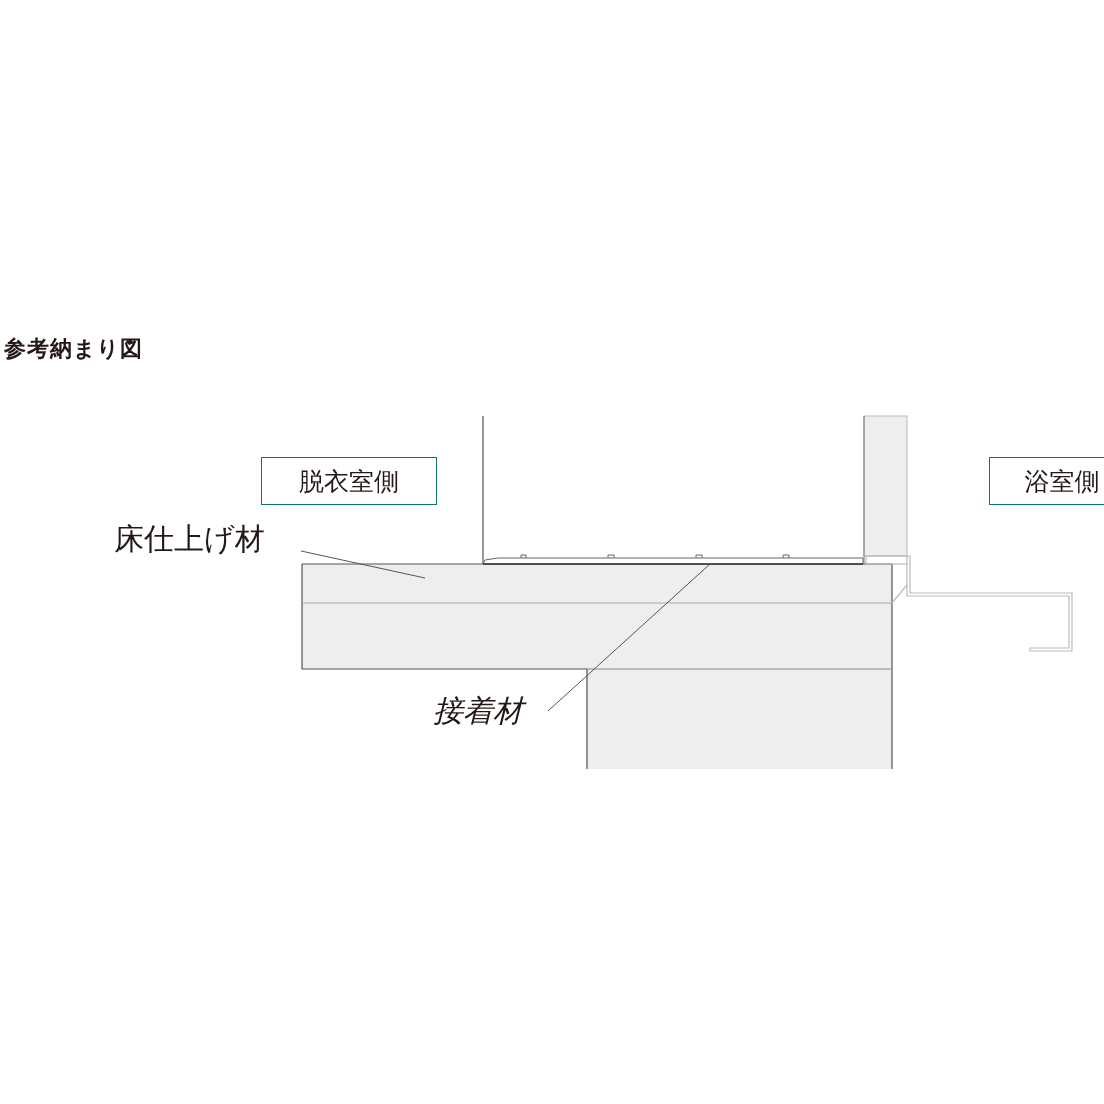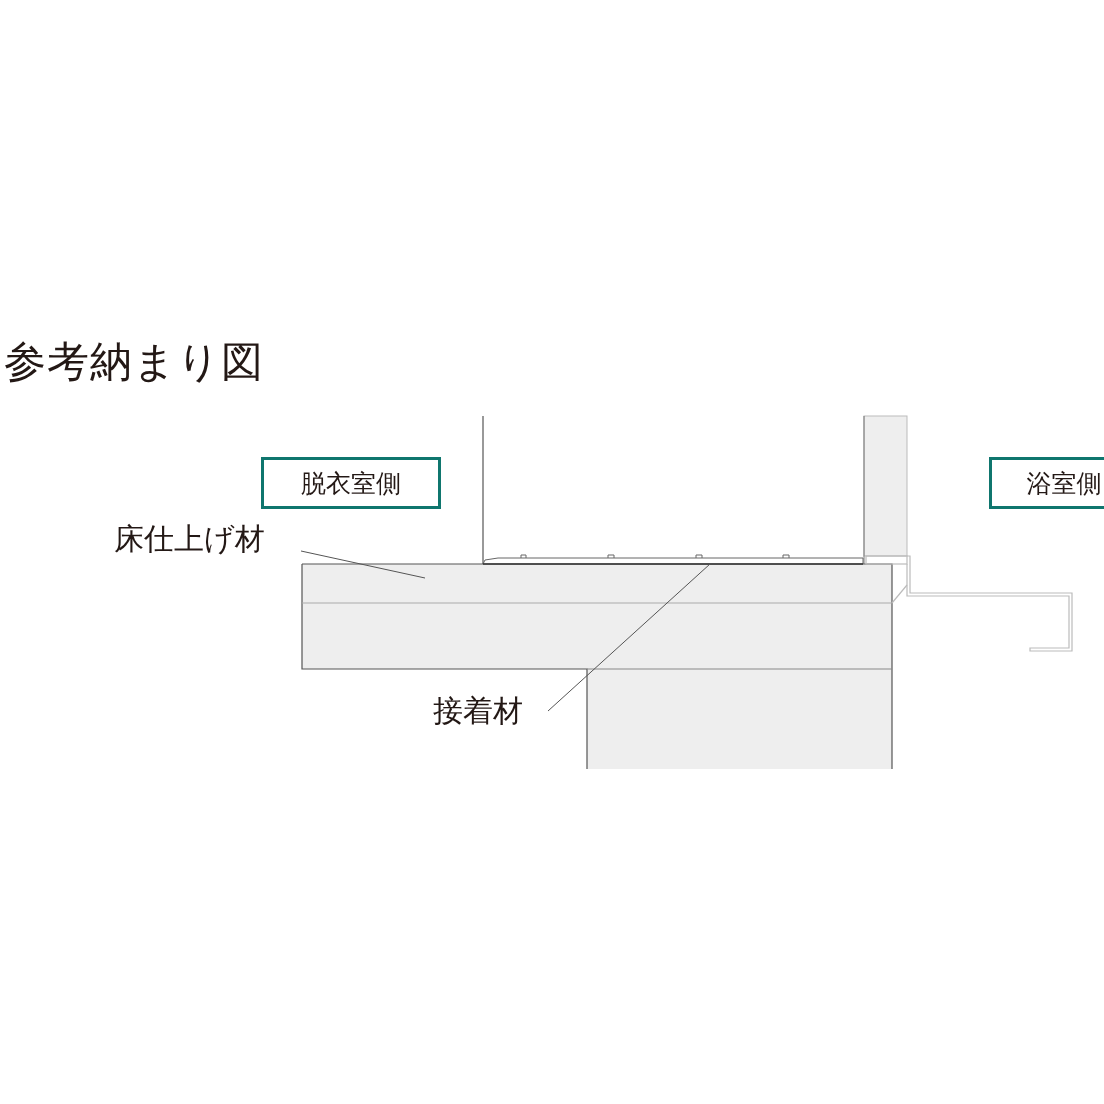--- a/index.html
+++ b/index.html
@@ -1,19 +1,19 @@
 <!DOCTYPE html>
 <html><head>
 <meta charset="utf-8">
 <style>
   html, body { margin:0; padding:0; background:#ffffff; }
   body { width:1104px; height:1104px; position:relative; overflow:hidden;
          font-family: "DejaVu Sans", "Liberation Sans", sans-serif; color:#231815; }
-  .title { position:absolute; left:4px; top:334px; font-size:42px; letter-spacing:1px; }
-  .tag { position:absolute; border:3px solid #0f766e; background:#fff;
+  .title { position:absolute; left:4px; top:334px; font-size:22px; letter-spacing:1px;font-weight:bold; }
+  .tag { position:absolute; border:1px solid #0f766e; background:#fff;
          font-size:25px; display:flex; align-items:center; justify-content:center; }
   .label { position:absolute; font-size:30px; }
   svg { position:absolute; left:0; top:0; }
 </style>
 </head>
 <body>
 
 <svg width="1104" height="1104" viewBox="0 0 1104 1104">
 
   <rect x="302" y="564" width="590" height="105" fill="#eeeeee" stroke="none"></rect>
@@ -48,13 +48,13 @@
   <line x1="301" y1="551" x2="425" y2="578" stroke="#555" stroke-width="1"></line>
   <line x1="548" y1="711" x2="710" y2="564" stroke="#555" stroke-width="1"></line>
 </svg>
 
 <div class="title">参考納まり図</div>
 
 <div class="tag" style="left:261px; top:457px; width:174px; height:46px;">脱衣室側</div>
 <div class="tag" style="left:957px; top:457px; width:144px; height:46px;margin-left:32px;">浴室側</div>
 
 <div class="label" style="left:114px; top:519px;">床仕上げ材</div>
-<div class="label" style="left:433px; top:691px;">接着材</div>
+<div class="label" style="left:433px; top:691px;font-style:italic;">接着材</div>
 
 </body></html>

